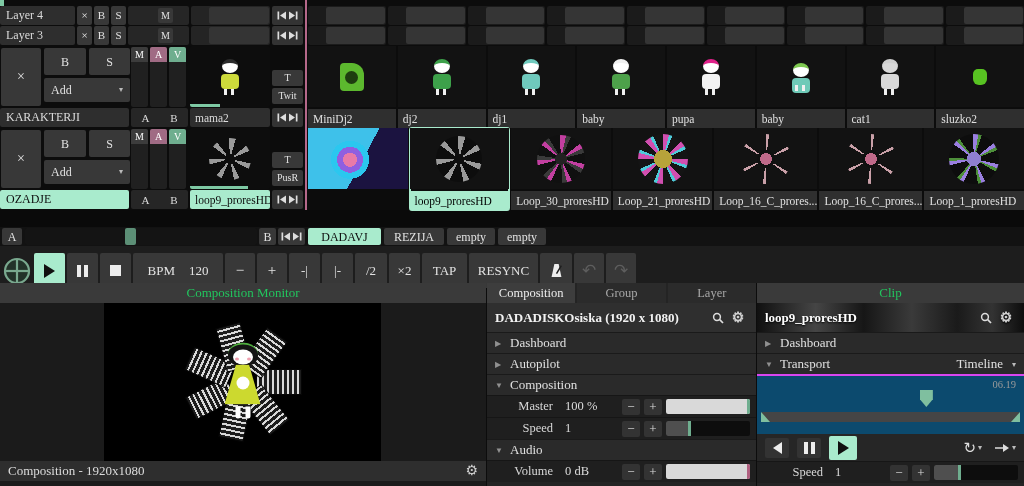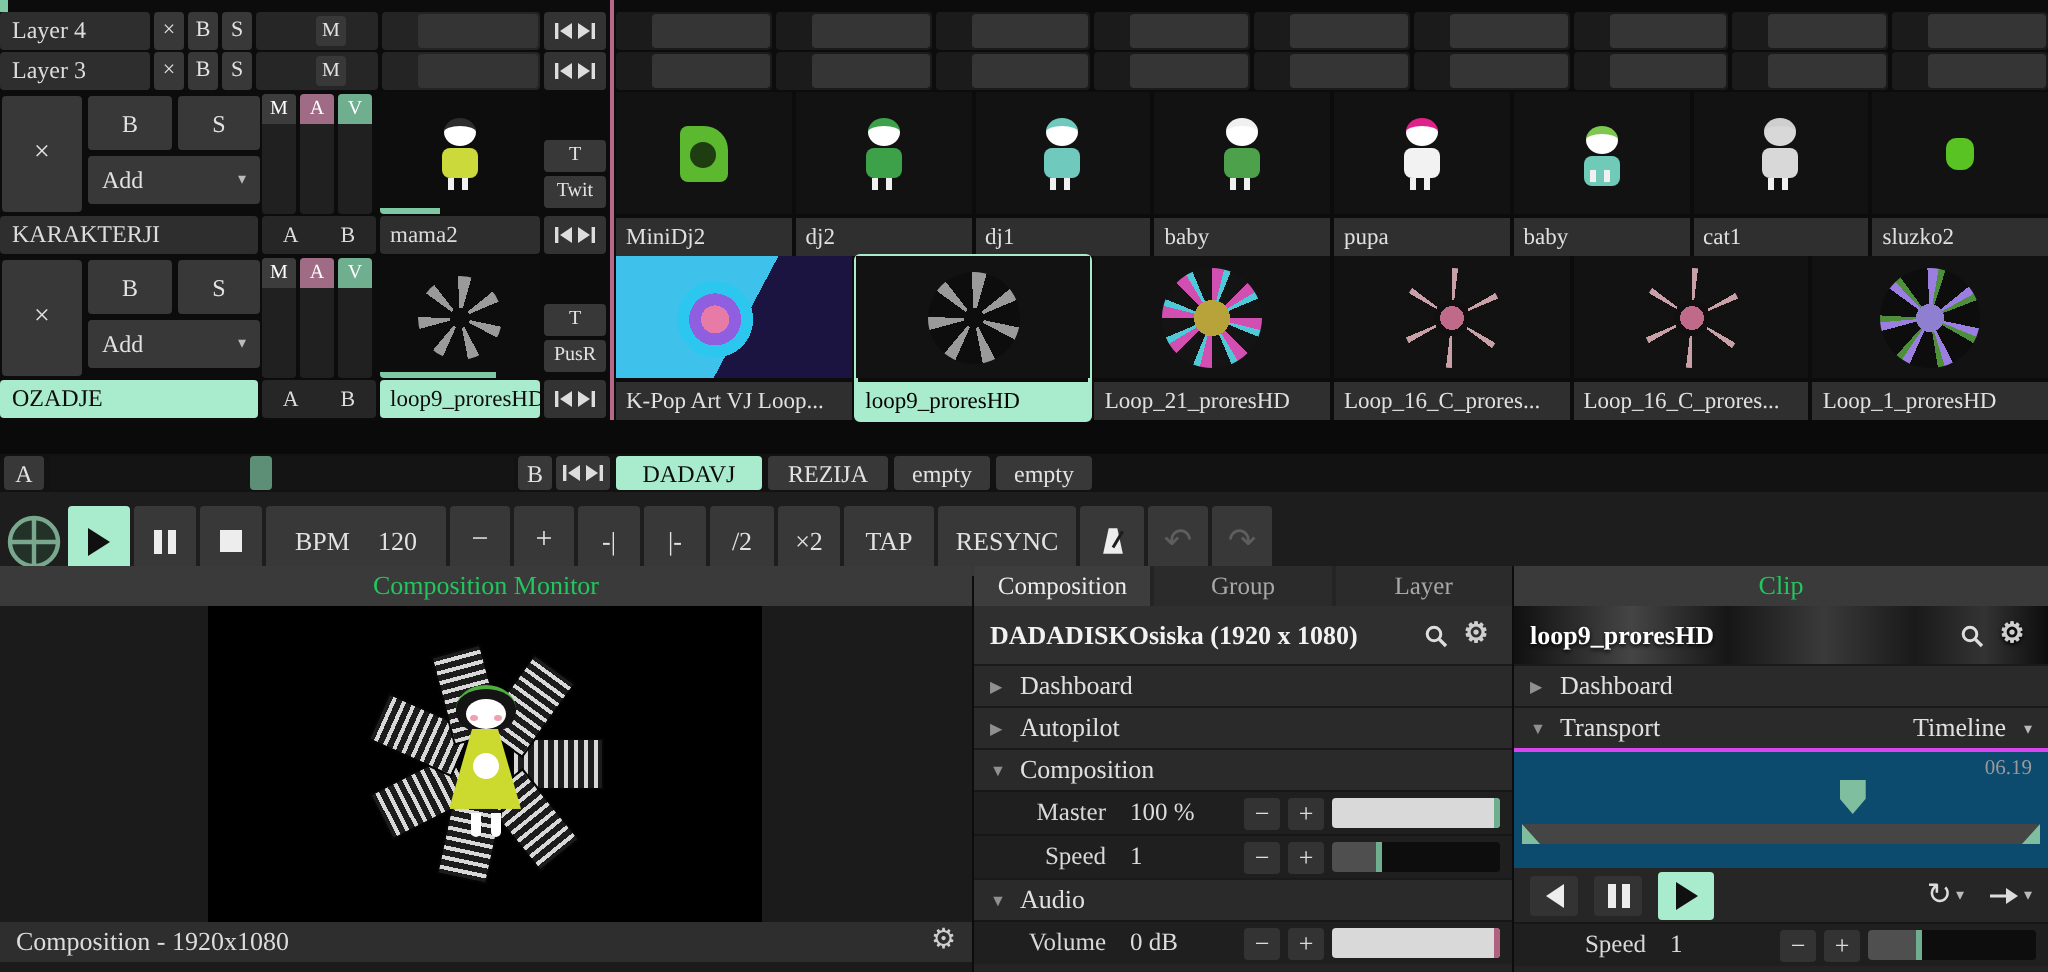--- a/index.html
+++ b/index.html
@@ -439,27 +439,32 @@
           <path d="M0 0.5l6 4-6 4z" fill="#ddd"></path>
         </svg>
     </div>
   </div>
 
   <div class="cliprow" style="top:128px">
     <div class="clip-cell">
         <div class="clip-thumb">
           <div class="art-kpop"></div>
         </div>
-        <div class="clip-label">K-Pop Art VJ Loop...</div>
       </div>
     <div class="clip-cell selected">
         <div class="clip-thumb">
           <div class="pin pw-gray"></div>
         </div>
         <div class="clip-label">loop9_proresHD</div>
+      </div>
+    <div class="clip-cell">
+        <div class="clip-thumb">
+          <div class="pin pw-m30"></div>
+        </div>
+        <div class="clip-label">Loop_30_proresHD</div>
       </div>
     <div class="clip-cell">
         <div class="clip-thumb">
           <div class="pin pw-m21"></div>
         </div>
         <div class="clip-label">Loop_21_proresHD</div>
       </div>
     <div class="clip-cell">
         <div class="clip-thumb">
           <div class="pin pw-16"></div>

